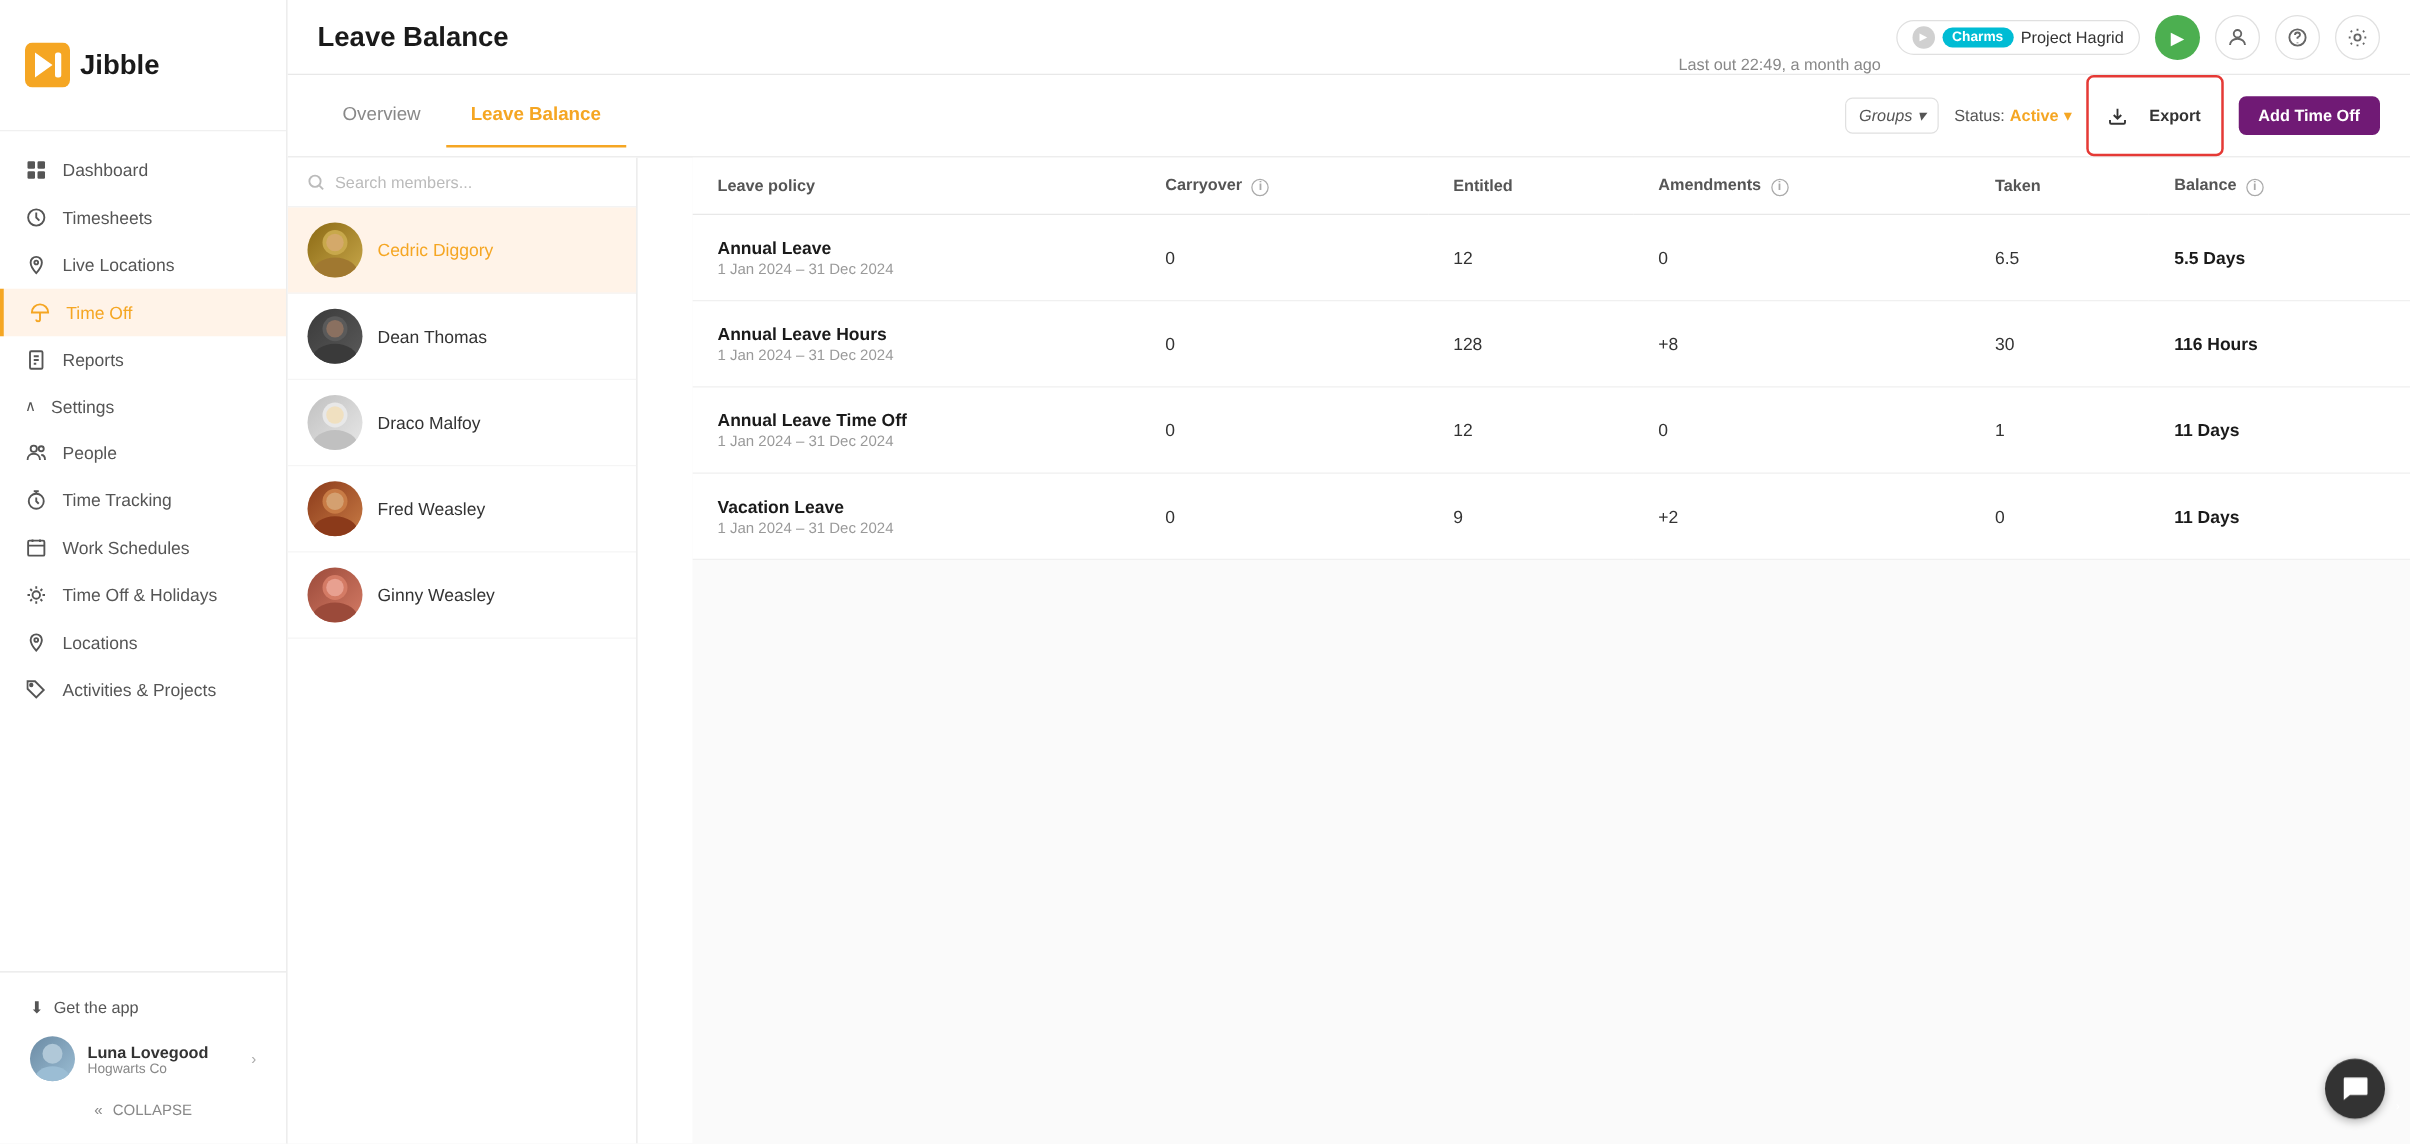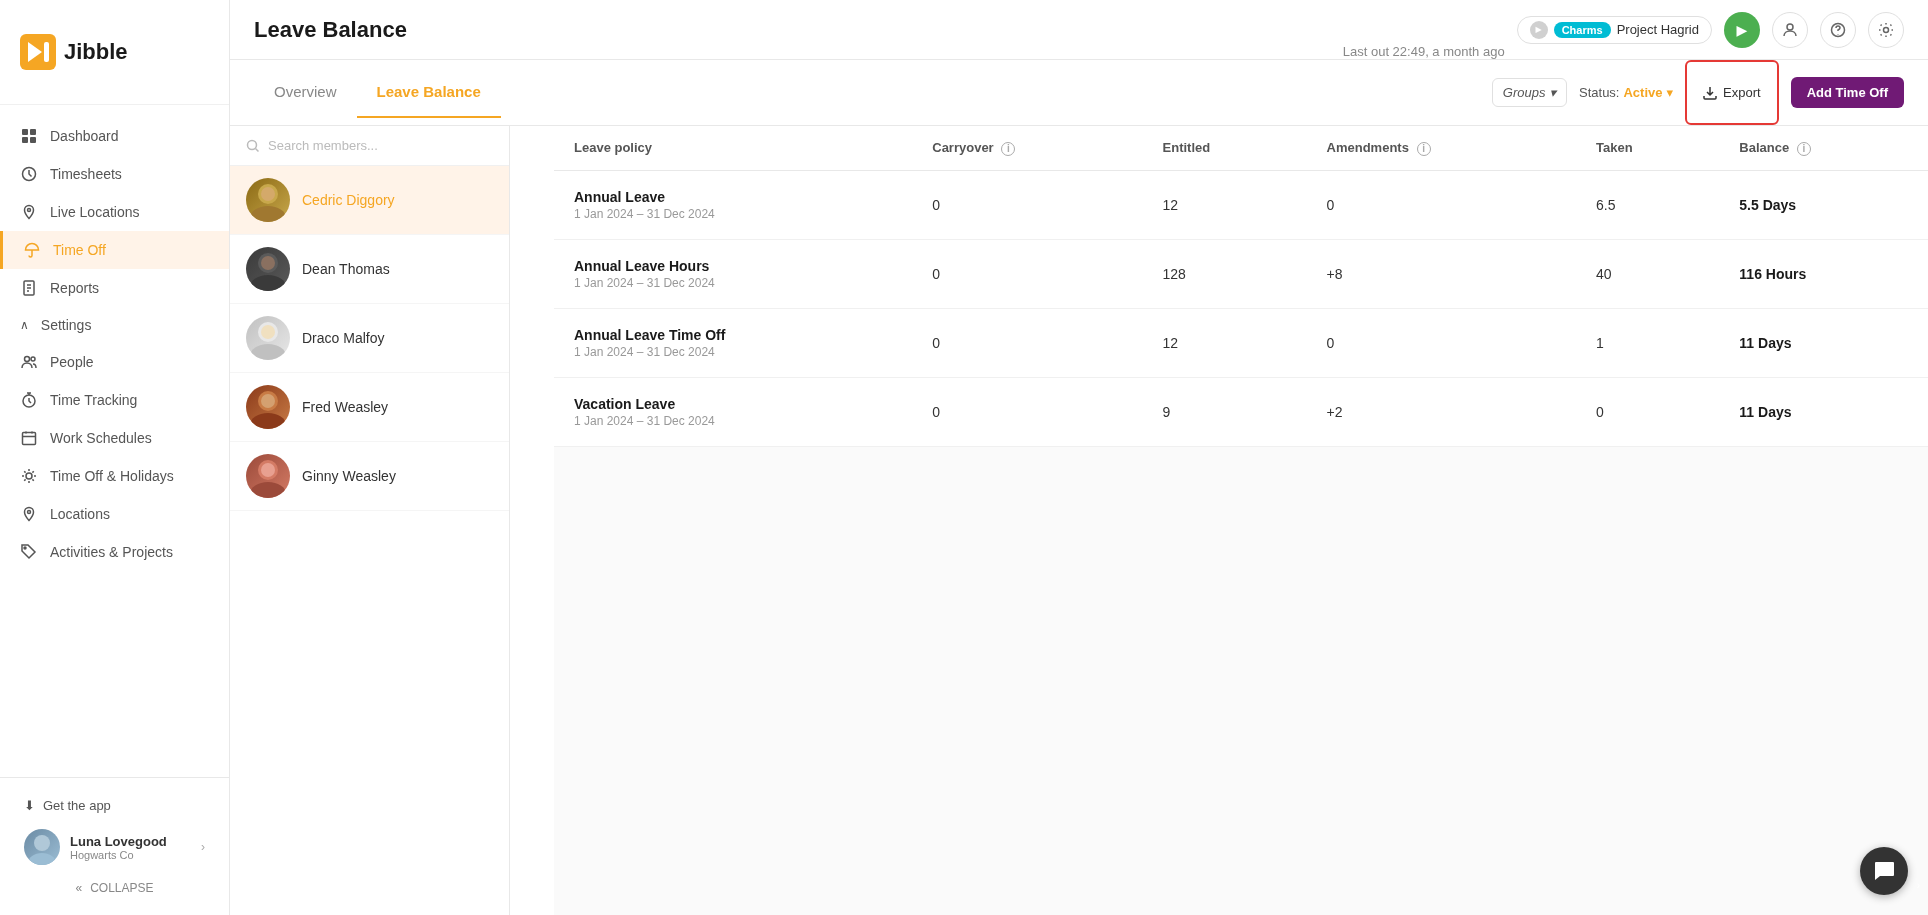--- a/index.html
+++ b/index.html
@@ -266,28 +266,28 @@
       color: #555;
       cursor: pointer;
     }
     .status-active {
       color: #f5a623;
       font-weight: 600;
     }
     .export-btn {
       display: flex;
       align-items: center;
-      gap: 6px;
+      gap: 18px;
       padding: 23px 16px;
       border: 2px solid #e53935;
       border-radius: 6px;
       background: #fff;
       color: #333;
       font-size: 13px;
-      font-weight: 400;
+      font-weight: 700;
       cursor: pointer;
     }
     .add-time-off-btn {
       padding: 8px 16px;
       background: #701a75;
       color: #fff;
       border: none;
       border-radius: 6px;
       font-size: 13px;
       font-weight: 600;
@@ -771,21 +771,21 @@
               <td><span class="balance-value">5.5 Days</span></td>
             </tr>
             <tr>
               <td>
                 <div class="leave-policy-name">Annual Leave Hours</div>
                 <div class="leave-policy-date">1 Jan 2024 – 31 Dec 2024</div>
               </td>
               <td>0</td>
               <td>128</td>
               <td>+8</td>
-              <td>40</td>
+              <td>30</td>
               <td><span class="balance-value">116 Hours</span></td>
             </tr>
             <tr>
               <td>
                 <div class="leave-policy-name">Annual Leave Time Off</div>
                 <div class="leave-policy-date">1 Jan 2024 – 31 Dec 2024</div>
               </td>
               <td>0</td>
               <td>12</td>
               <td>0</td>

